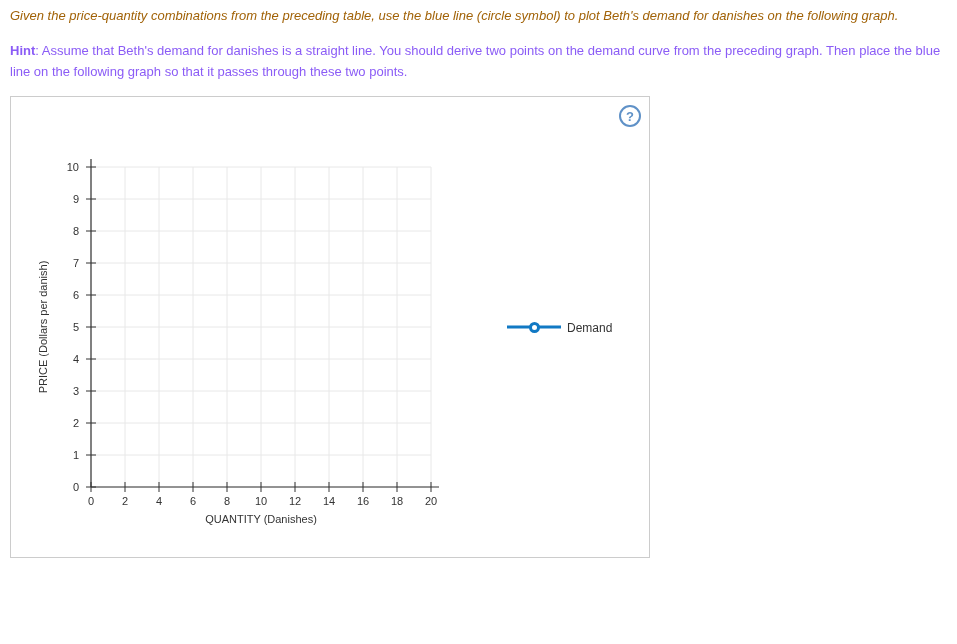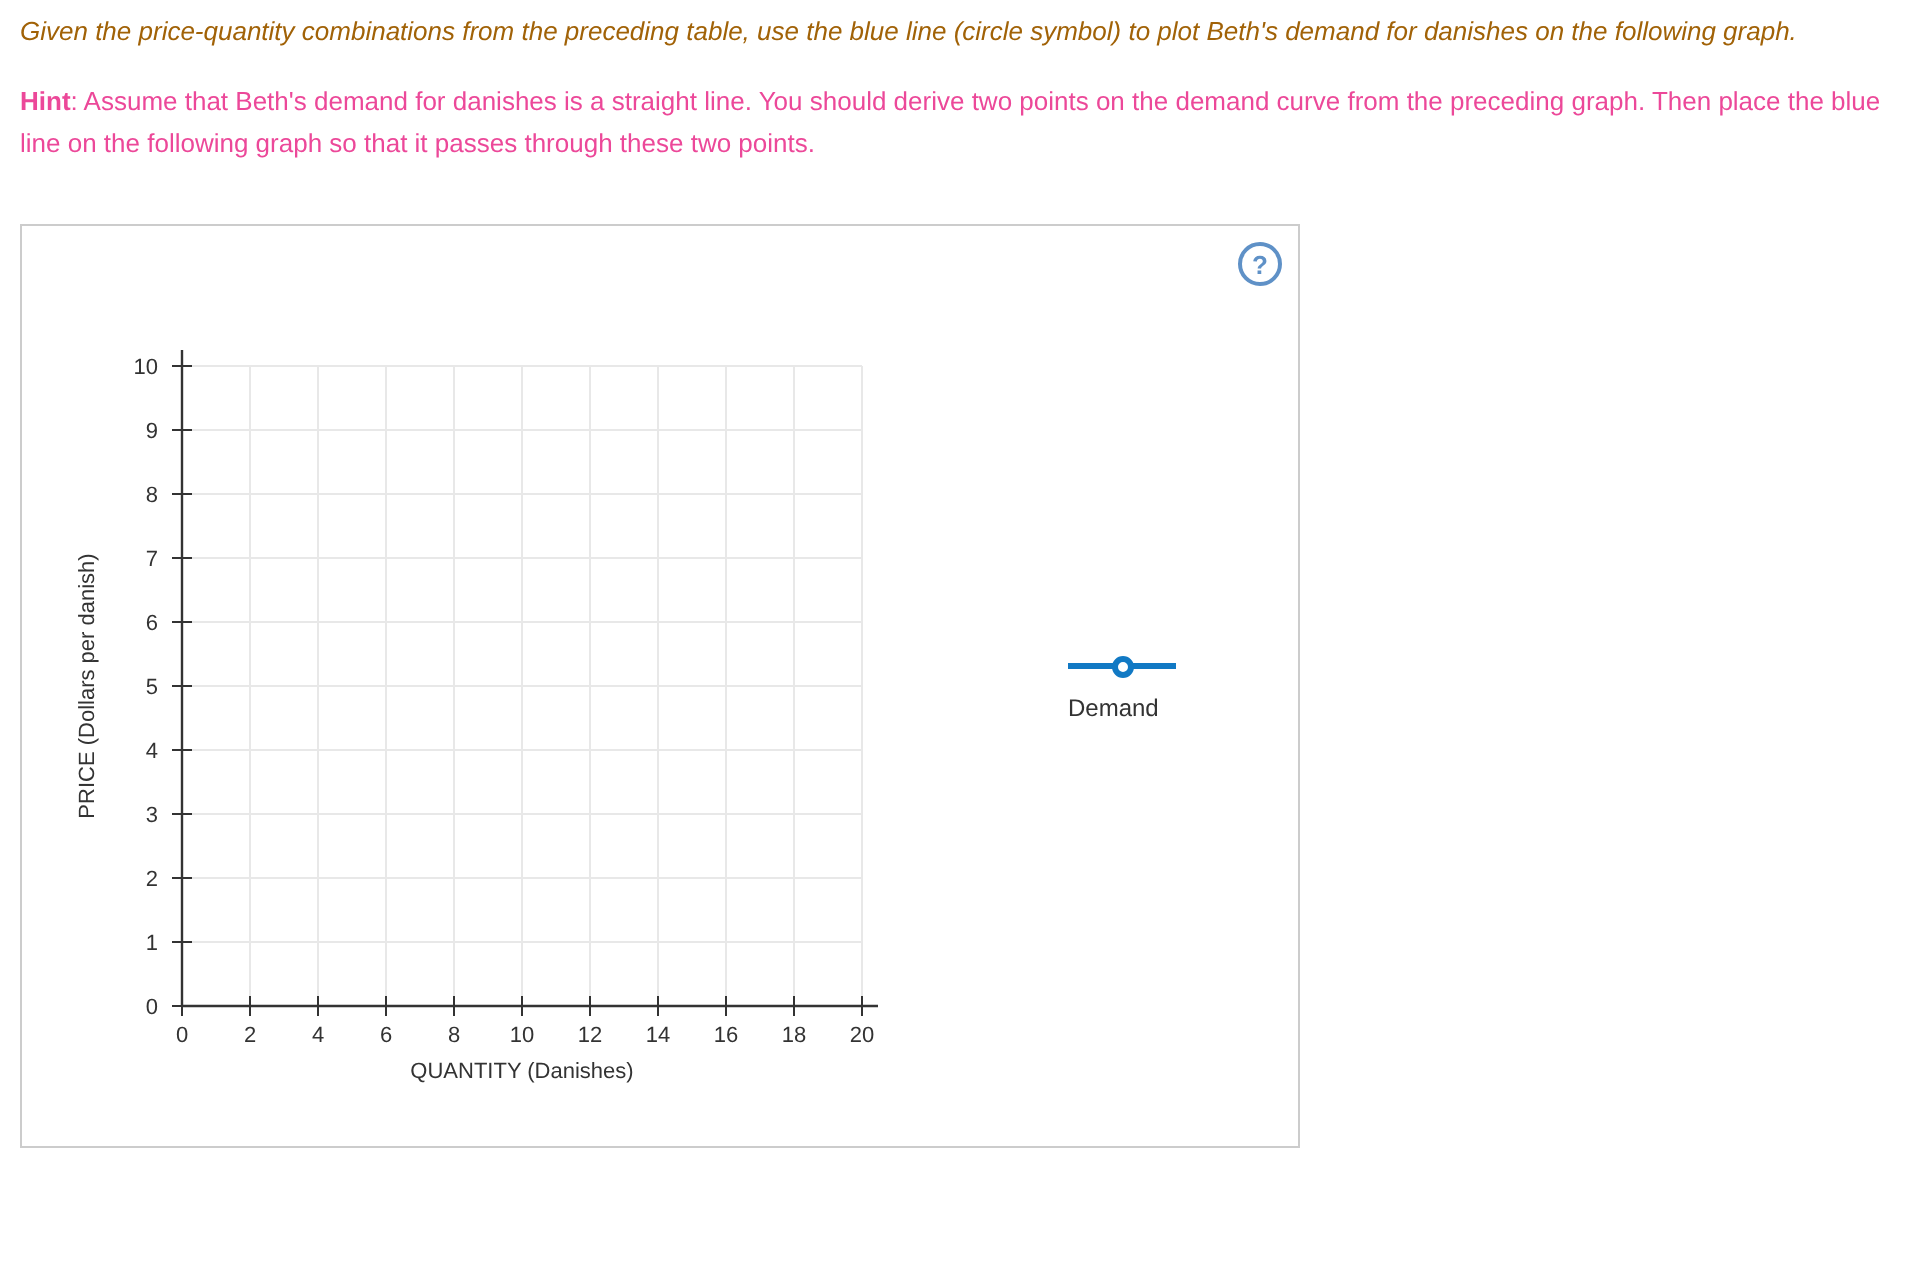--- a/index.html
+++ b/index.html
@@ -1,25 +1,25 @@
 <!DOCTYPE html>
 <html><head>
 <meta charset="utf-8">
 <style>
   * { box-sizing: border-box; margin: 0; padding: 0; }
   body { font-family: Arial, Helvetica, sans-serif; font-size: 13px; color: #333; padding: 6px 10px; width: 957px; }
   .instruction { font-style: italic; line-height: 1.6; margin-bottom: 14px; color: #a16207; }
-  .hint { line-height: 1.6; margin-bottom: 30px; color: #ec4899; }
+  .hint { line-height: 1.6; margin-bottom: 14px; color: #8b5cf6; }
   .hint-bold { font-weight: bold; font-style: normal; }
   .graph-panel { border: 1px solid #ccc; width: 640px; padding: 10px; position: relative; }
   .help-btn { position: absolute; top: 8px; right: 8px; width: 22px; height: 22px; border-radius: 50%; border: 2px solid #5f91c7; color: #5f91c7; display: flex; align-items: center; justify-content: center; font-size: 13px; font-weight: bold; background: #fff; cursor: pointer; }
   .graph-inner { display: flex; align-items: center; }
   .chart-svg { display: block; }
   .legend-area { padding-left: 26px; }
-  .legend-item { display: flex; flex-direction: column; align-items: flex-start; gap: 6px; cursor: grab; margin-left: 27px; }
+  .legend-item { display: flex; flex-direction: row; align-items: flex-end; gap: 6px; cursor: grab; }
   .legend-swatch { width: 54px; height: 16px; display: flex; align-items: center; justify-content: center; position: relative; }
   .legend-line { position: absolute; left: 0; right: 0; top: 50%; height: 3px; background: #1179c4; transform: translateY(-50%); }
   .legend-circle { width: 11px; height: 11px; border: 3px solid #1179c4; border-radius: 50%; background: #fff; position: relative; }
   .legend-label { font-size: 12px; color: #333; }
   .axis-text { font-size: 11px; fill: #333; font-family: Arial, Helvetica, sans-serif; }
   .axis-title { font-size: 11px; fill: #333; font-family: Arial, Helvetica, sans-serif; }
   .grid-line { stroke: #e8e8e8; stroke-width: 1; }
   .axis-line { stroke: #333; stroke-width: 1.2; }
   .tick-line { stroke: #333; stroke-width: 1; }
 </style>

